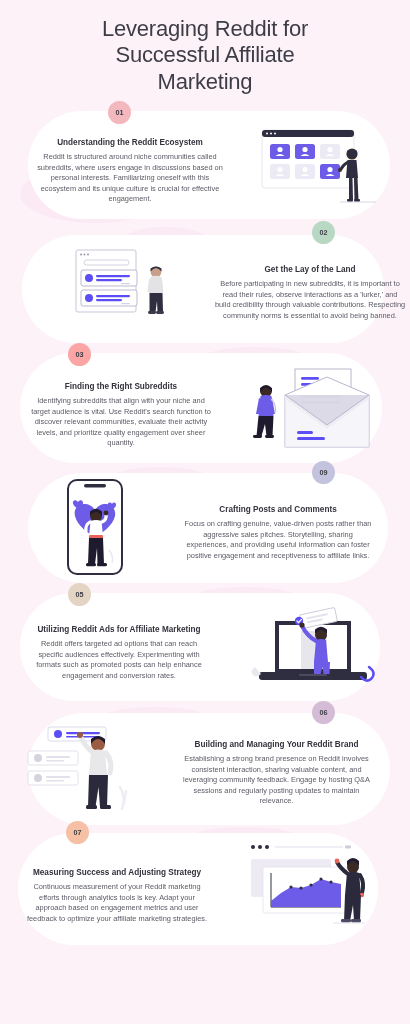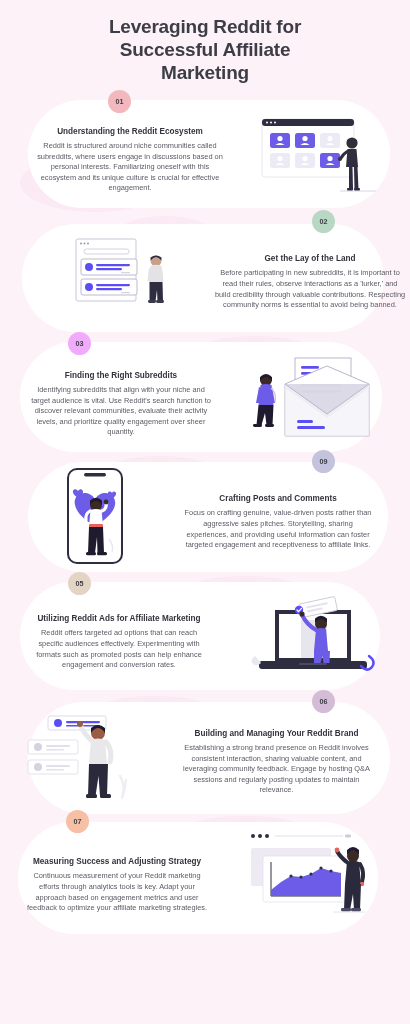--- a/index.html
+++ b/index.html
@@ -19,23 +19,23 @@
     position: relative;
     background: #fdf2f8;
   }
 
   
   .title-wrap {
     padding: 16px 34px 6px 34px;
     text-align: center;
   }
   .title {
-    font-size: 19px;
+    font-size: 22px;
     line-height: 1.2;
-    font-weight: bold;
+    font-weight: normal;
     color: #3d3d47;
     letter-spacing: -0.2px;
   }
 
   
   .section {
     position: relative;
     width: 100%;
     height: 120px;
     margin-bottom: 0px;
@@ -215,21 +215,21 @@
       <div class="textcol" style="width:200px; padding-top:12px;">
         <div class="sec-title">Get the Lay of the Land</div>
         <div class="sec-body">Before participating in new subreddits, it is important to read their rules, observe interactions as a 'lurker,' and build credibility through valuable contributions. Respecting community norms is essential to avoid being banned.</div>
       </div>
     </div>
   </div>
 
   <div class="section s3">
     <div class="blob" style="left:200px; top:0px; width:110px; height:26px;"></div>
     <div class="card"></div>
-    <div class="badge" style="left:68px; top:-4px; background:#f0abfc;text-align:right;">03</div>
+    <div class="badge" style="left:68px; top:-4px; background:#fca5a5;text-align:right;">03</div>
     <div class="row" style="padding-left:26px;">
       <div class="textcol" style="width:190px; padding-top:16px;">
         <div class="sec-title">Finding the Right Subreddits</div>
         <div class="sec-body">Identifying subreddits that align with your niche and target audience is vital. Use Reddit's search function to discover relevant communities, evaluate their activity levels, and prioritize quality engagement over sheer quantity.</div>
       </div>
       <div class="imgcol" style="width:150px;">
         <svg width="140" height="96" viewBox="0 0 140 96">
           <rect x="54" y="10" width="56" height="44" fill="#fff" stroke="#b9b6cc" stroke-width="1"></rect>
           <rect x="60" y="18" width="18" height="2.8" rx="1.4" fill="#5b4ef5"></rect>
           <rect x="60" y="24" width="30" height="2.8" rx="1.4" fill="#5b4ef5"></rect>
@@ -275,21 +275,21 @@
           <circle cx="64" cy="37" r="2.4" fill="#3b2a24"></circle>
           <rect x="47" y="59" width="14" height="4" rx="1" fill="#e8645a"></rect>
           <path d="M47 62 h14 l1 26 h-6.5 l-0.5 -16 l-2 16 h-7z" fill="#1f1a2e"></path>
           <rect x="44" y="87" width="10" height="3.2" rx="1.5" fill="#1f1a2e"></rect>
           <rect x="55" y="87" width="10" height="3.2" rx="1.5" fill="#1f1a2e"></rect>
           <path d="M67 74 q5 6 3 13" stroke="#e8e6ef" stroke-width="1.4" fill="none"></path>
         </svg>
       </div>
       <div class="textcol" style="width:200px; padding-top:12px;">
         <div class="sec-title">Crafting Posts and Comments</div>
-        <div class="sec-body">Focus on crafting genuine, value-driven posts rather than aggressive sales pitches. Storytelling, sharing experiences, and providing useful information can foster targeted engagement and receptiveness to affiliate links.</div>
+        <div class="sec-body">Focus on crafting genuine, value-driven posts rather than aggressive sales pitches. Storytelling, sharing experiences, and providing useful information can foster positive engagement and receptiveness to affiliate links.</div>
       </div>
     </div>
   </div>
 
   <div class="section s5">
     <div class="blob" style="left:190px; top:0px; width:110px; height:24px;"></div>
     <div class="card"></div>
     <div class="badge" style="left:68px; top:-4px; background:#e3d4c4;">05</div>
     <div class="row" style="padding-left:24px;">
       <div class="textcol" style="width:190px; padding-top:12px;">

